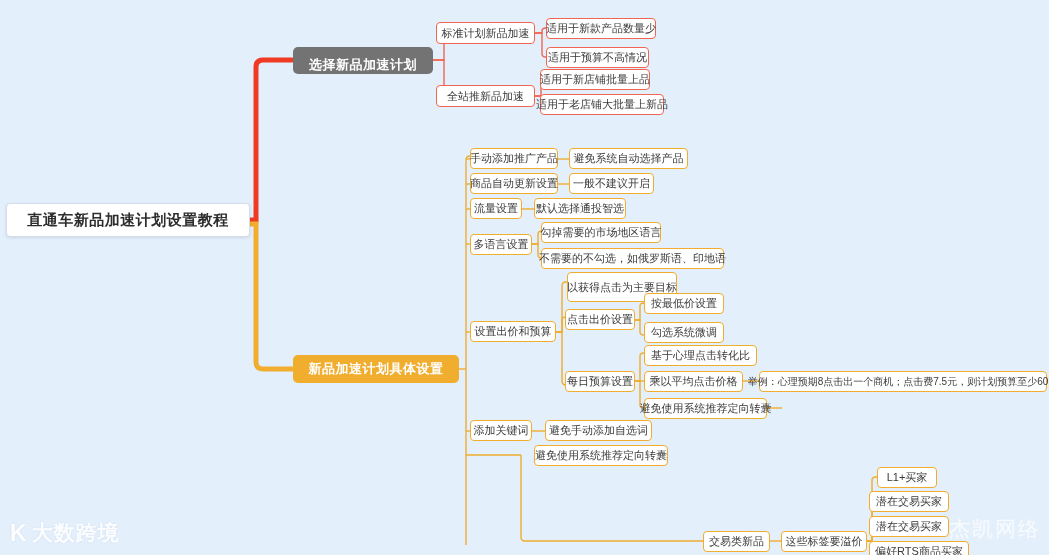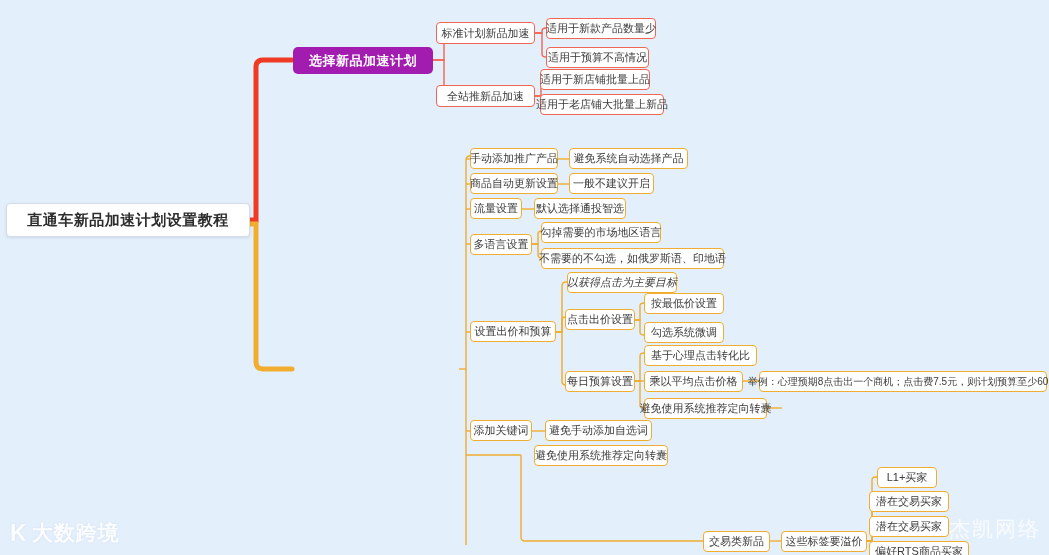--- a/index.html
+++ b/index.html
@@ -49,21 +49,21 @@
   }
   
   .lvl1 {
     border-radius: 5px;
     color: #ffffff;
     font-size: 13px;
     font-weight: bold;
     padding: 0 10px;
     letter-spacing: 0.5px;
   }
-  .lvl1.red { background: #a21caf; }
+  .lvl1.red { background: #737373; align-items: flex-end; }
   .lvl1.orange { background: #f0ad2e; }
   
   .outline {
     background: #ffffff;
     border-radius: 4px;
     font-size: 11px;
     color: #3a3a3a;
     padding: 0 7px;
     border: 1px solid #f0ad2e;
     justify-content: center;
@@ -194,20 +194,23 @@
   <div class="node outline red-b" style="left:436px; top:85px; width:99px; height:22px;">
     <span>全站推新品加速</span>
   </div>
   <div class="node outline red-b" style="left:540px; top:69px; width:110px; height:21px;">
     <span>适用于新店铺批量上品</span>
   </div>
   <div class="node outline red-b" style="left:540px; top:94px; width:124px; height:21px;">
     <span>适用于老店铺大批量上新品</span>
   </div>
 
+  <div class="node lvl1 orange" style="left:293px; top:355px; width:166px; height:28px;">
+    <span>新品加速计划具体设置</span>
+  </div>
 
   <div class="node outline orange-b" style="left:470px; top:148px; width:88px; height:21px;">
     <span>手动添加推广产品</span>
   </div>
   <div class="node outline orange-b" style="left:569px; top:148px; width:119px; height:21px;">
     <span>避免系统自动选择产品</span>
   </div>
 
   <div class="node outline orange-b" style="left:470px; top:173px; width:88px; height:21px;">
     <span>商品自动更新设置</span>
@@ -229,21 +232,21 @@
   <div class="node outline orange-b" style="left:541px; top:222px; width:120px; height:21px;">
     <span>勾掉需要的市场地区语言</span>
   </div>
   <div class="node outline orange-b" style="left:541px; top:248px; width:183px; height:21px;">
     <span>不需要的不勾选，如俄罗斯语、印地语</span>
   </div>
 
   <div class="node outline orange-b" style="left:470px; top:321px; width:86px; height:21px;">
     <span>设置出价和预算</span>
   </div>
-  <div class="node outline orange-b" style="left:567px; top:272px; width:110px; height:21px;font-style:italic;">
+  <div class="node outline orange-b" style="left:567px; top:272px; width:110px; height:30px;">
     <span>以获得点击为主要目标</span>
   </div>
 
   <div class="node outline orange-b" style="left:565px; top:309px; width:70px; height:21px;">
     <span>点击出价设置</span>
   </div>
   <div class="node outline orange-b" style="left:644px; top:293px; width:80px; height:21px;">
     <span>按最低价设置</span>
   </div>
   <div class="node outline orange-b" style="left:644px; top:322px; width:80px; height:21px;">

